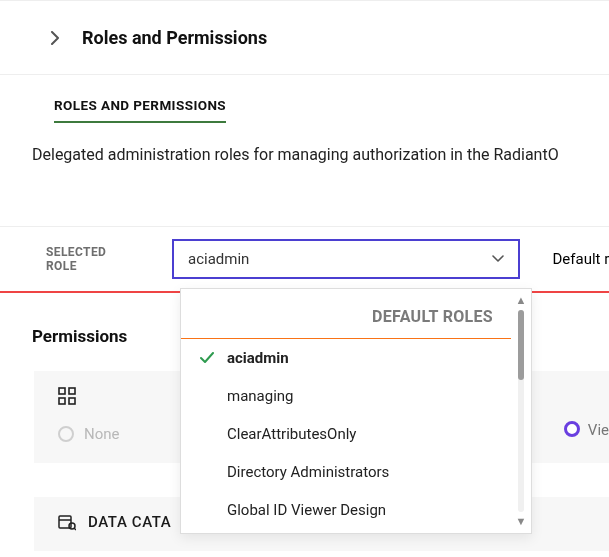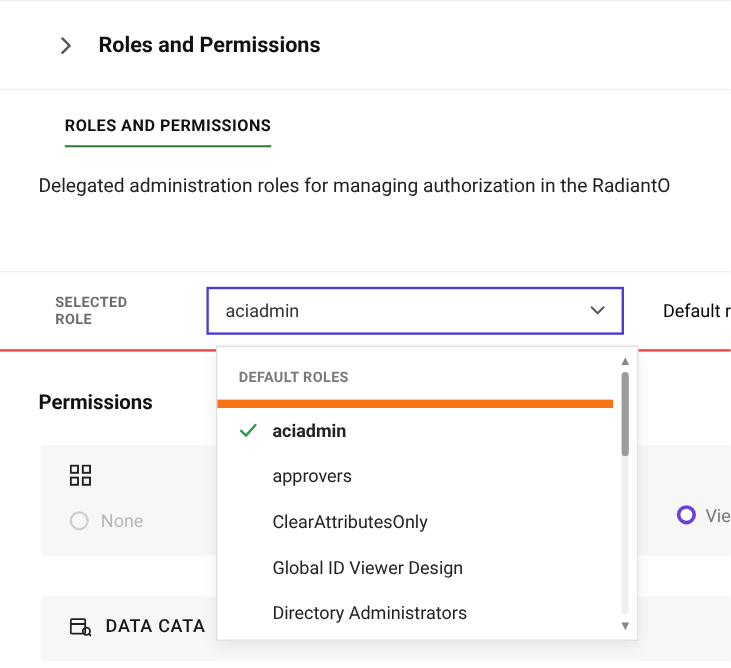--- a/index.html
+++ b/index.html
@@ -106,26 +106,27 @@
     box-shadow: 0 4px 12px rgba(0,0,0,0.08);
     display: flex;
     z-index: 50;
   }
   .dd-body {
     flex: 1;
     padding: 0;
     overflow: hidden;
   }
   .dd-heading {
-    font-size: 12px;
+    font-size: 16px;
     font-weight: 700;
     letter-spacing: 0.3px;
     color: #7a7a7a;
     padding: 18px 18px 12px 18px;
-    border-bottom: 7px solid #f97316;
+    border-bottom: 1px solid #f97316;
+    text-align: right;
   }
   .dd-list {}
   .dd-item {
     display: flex;
     align-items: center;
     gap: 12px;
     padding: 10px 18px 10px 18px;
     font-size: 15px;
     color: #222;
     cursor: pointer;
@@ -299,33 +300,33 @@
       <div class="dd-item selected">
         <span class="check">
           <svg width="14" height="12" viewBox="0 0 14 12">
               <path d="M1 6 L5 10 L13 1" stroke="#2e9b4f" stroke-width="2" fill="none" stroke-linecap="round" stroke-linejoin="round"></path>
             </svg>
         </span>
         <span class="label">aciadmin</span>
       </div>
       <div class="dd-item">
         <span class="check"></span>
-        <span class="label">approvers</span>
+        <span class="label">managing</span>
       </div>
       <div class="dd-item">
         <span class="check"></span>
         <span class="label">ClearAttributesOnly</span>
       </div>
       <div class="dd-item">
         <span class="check"></span>
-        <span class="label">Global ID Viewer Design</span>
+        <span class="label">Directory Administrators</span>
       </div>
       <div class="dd-item">
         <span class="check"></span>
-        <span class="label">Directory Administrators</span>
+        <span class="label">Global ID Viewer Design</span>
       </div>
     </div>
   </div>
   <div class="dd-scroll">
     <span class="tri">▲</span>
     <div class="track">
       <div class="thumb"></div>
     </div>
     <span class="tri">▼</span>
   </div>

